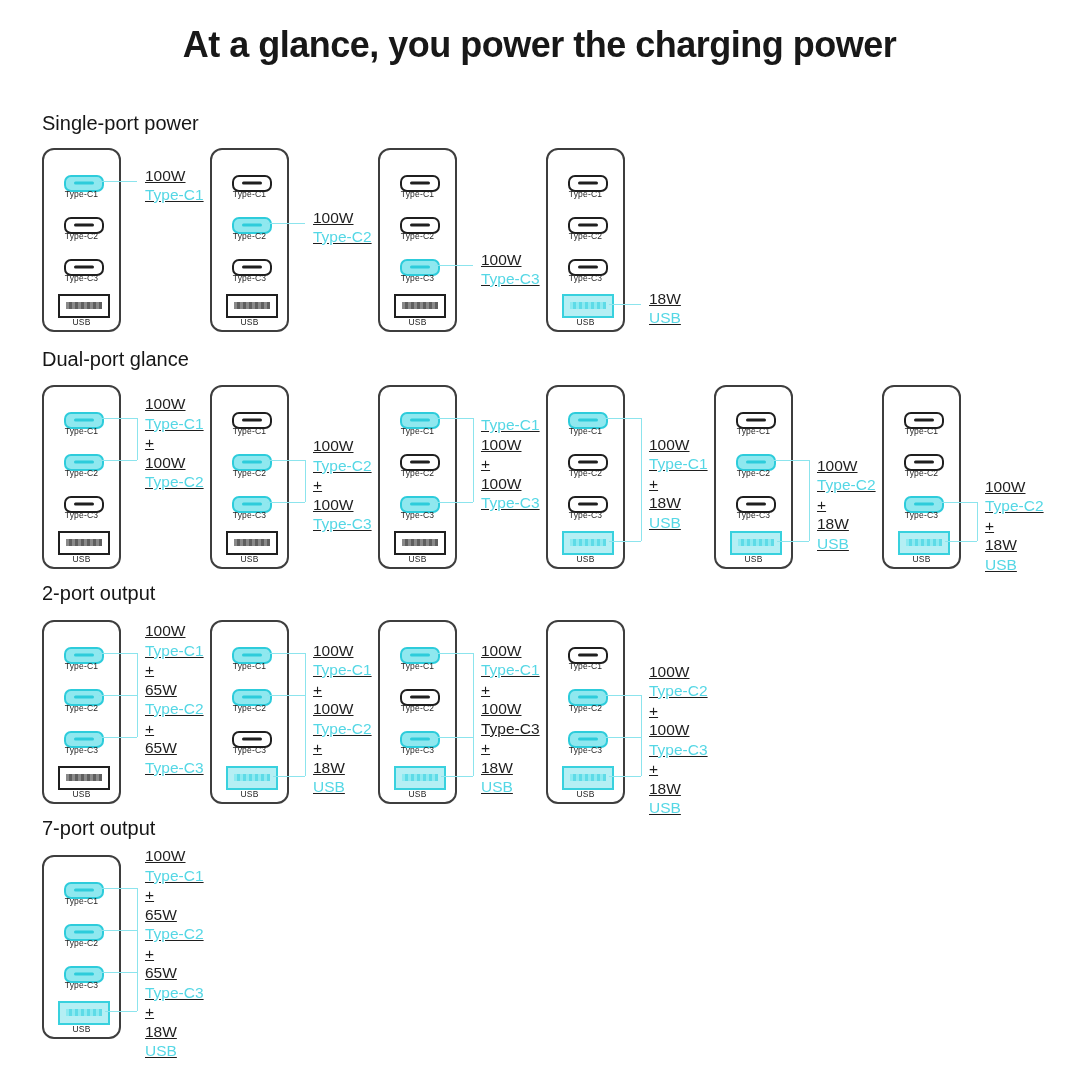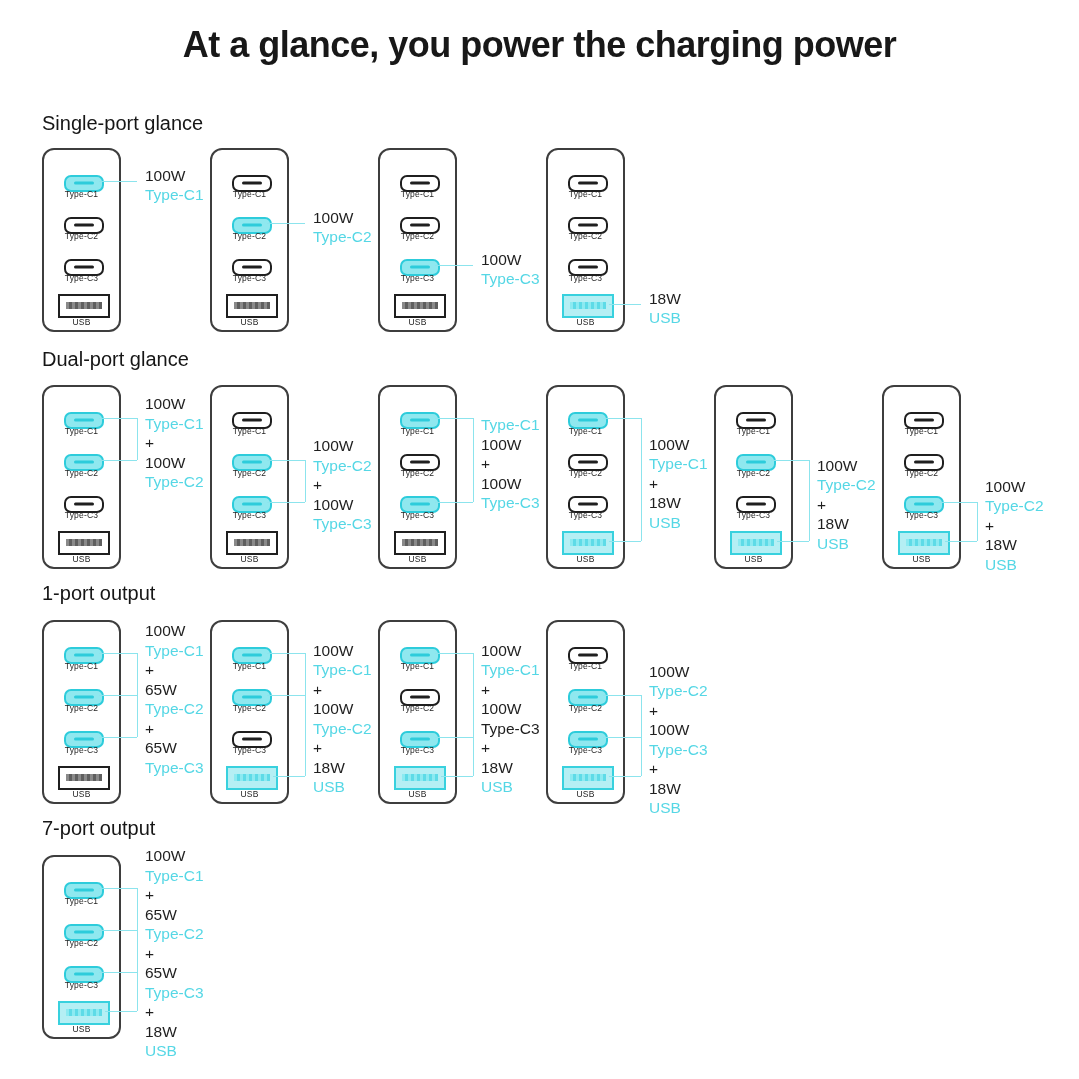--- a/index.html
+++ b/index.html
@@ -24,31 +24,31 @@
   .usba-outer{width:48px;height:20px;border:2px solid #1f1f1f;background:#ffffff;}
   .usba-inner{position:absolute;left:50%;top:8px;transform:translateX(-50%);width:36px;height:7px;background:#6e6e6e;
     background-image:repeating-linear-gradient(90deg,#8a8a8a 0 3px,#5f5f5f 3px 6px);}
   .port.active .usbc-outer{background:#8fe8ef;border-color:#2dccdb;}
   .port.active .usbc-inner{background:#2dccdb;}
   .port.active .usba-outer{background:#b5eff4;border-color:#38d1de;}
   .port.active .usba-inner{background:#74e0ea;background-image:repeating-linear-gradient(90deg,#8ceaf1 0 3px,#5edbe7 3px 6px);}
   .port-label{
     position:absolute;width:100%;text-align:center;font-size:8.5px;color:#1f1f1f;letter-spacing:0.2px;
   }
-  .annotation{position:absolute;font-size:15.5px;line-height:19.5px;white-space:nowrap;}
+  .annotation{position:absolute;font-size:15.5px;line-height:19.5px;white-space:nowrap;text-decoration:underline;}
   .ann-ink{color:#1f1f1f;}
   .ann-accent{color:#55d7e5;}
   .conn{position:absolute;background:#8ce4ed;}
 </style>
 </head>
 <body>
 <div id="canvas">
   <div class="page-title">At a glance, you power the charging power</div>
   <div id="content">
-      <div class="section-label" style="left: 42px; top: 112px;">Single-port glance</div>
+      <div class="section-label" style="left: 42px; top: 112px;">Single-port power</div>
       <div class="charger" style="left: 42px; top: 148px;">
         <div class="port active" style="left: 19.5px; top: 24.5px;">
           <div class="usbc-outer">
             <div class="usbc-inner"></div>
           </div>
         </div>
         <div class="port-label" style="top: 39px; left: 0px;">Type-C1</div>
         <div class="port" style="left: 19.5px; top: 66.5px;">
           <div class="usbc-outer">
             <div class="usbc-inner"></div>
@@ -376,21 +376,21 @@
       <div class="conn" style="left: 939px; top: 501.5px; width: 38px; height: 1px;"></div>
       <div class="conn" style="left: 945px; top: 540.5px; width: 32px; height: 1px;"></div>
       <div class="conn" style="left: 977px; top: 502px; width: 1px; height: 39px;"></div>
       <div class="annotation" style="left: 985px; top: 476.75px;">
         <div class="ann-ink">100W</div>
         <div class="ann-accent">Type-C2</div>
         <div class="ann-ink">+</div>
         <div class="ann-ink">18W</div>
         <div class="ann-accent">USB</div>
       </div>
-      <div class="section-label" style="left: 42px; top: 582px;">1-port output</div>
+      <div class="section-label" style="left: 42px; top: 582px;">2-port output</div>
       <div class="charger" style="left: 42px; top: 620px;">
         <div class="port active" style="left: 19.5px; top: 24.5px;">
           <div class="usbc-outer">
             <div class="usbc-inner"></div>
           </div>
         </div>
         <div class="port-label" style="top: 39px; left: 0px;">Type-C1</div>
         <div class="port active" style="left: 19.5px; top: 66.5px;">
           <div class="usbc-outer">
             <div class="usbc-inner"></div>

